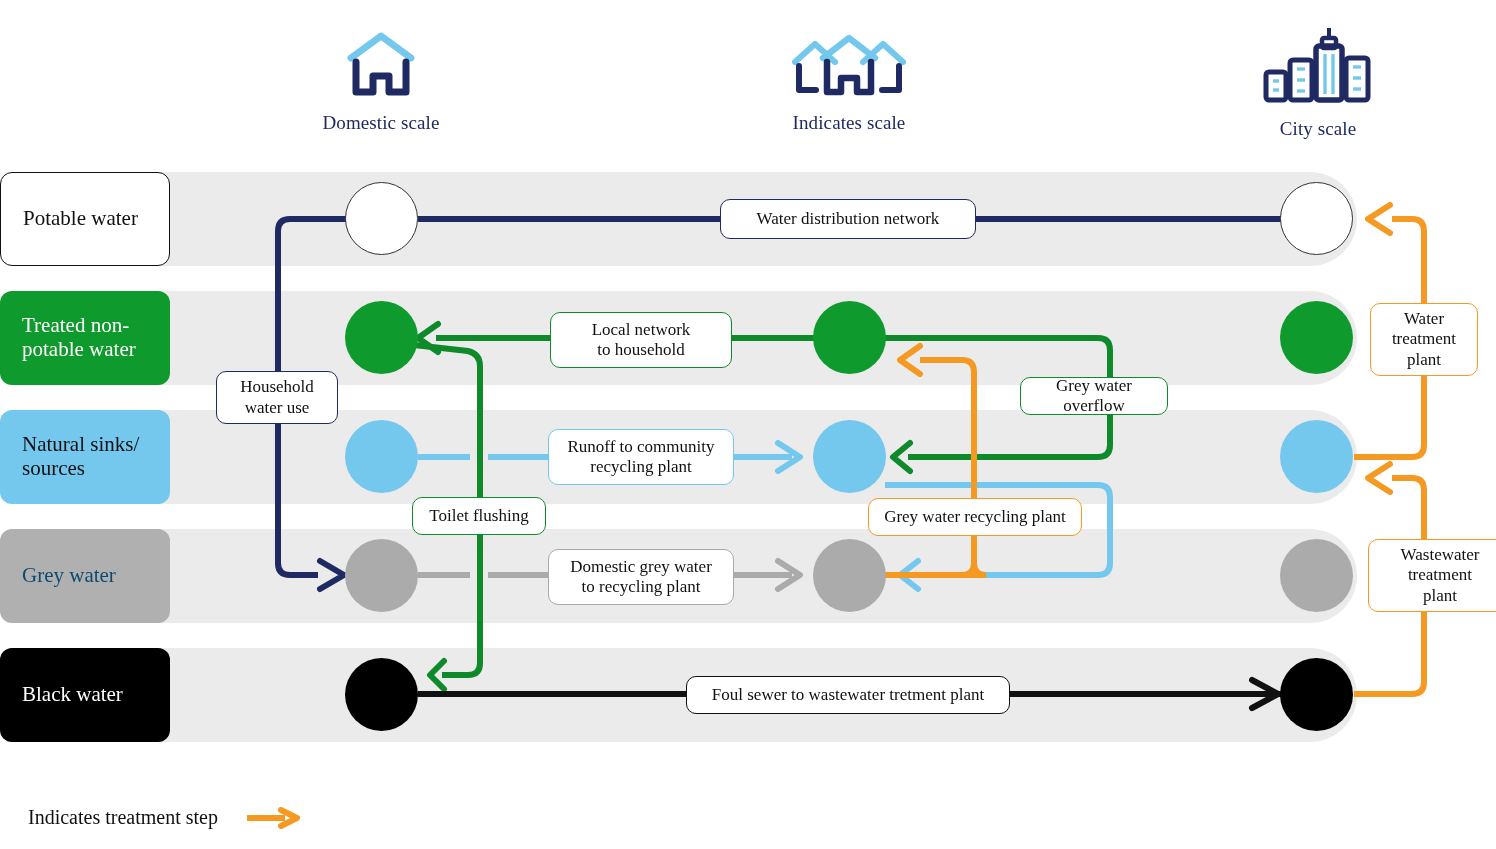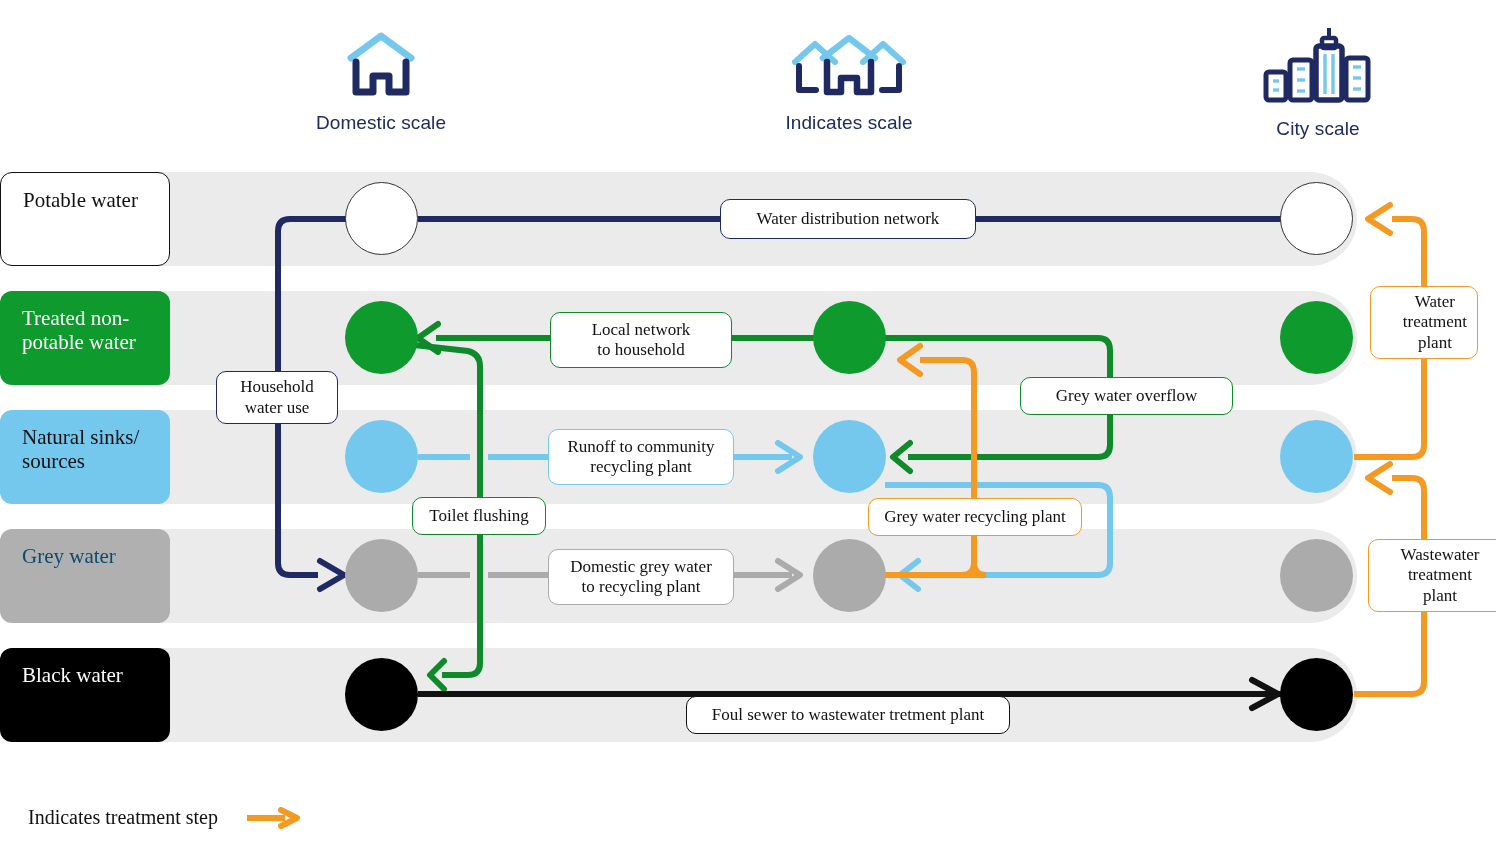--- a/index.html
+++ b/index.html
@@ -1,26 +1,26 @@
 <!DOCTYPE html>
 <html><head>
 <meta charset="utf-8">
 <style>
   html,body{margin:0;padding:0;background:#ffffff;}
   body{width:1496px;height:849px;font-family:"Liberation Serif",serif;}
   #stage{position:relative;width:1496px;height:849px;overflow:hidden;background:#fff;}
 
   
   .scale-head{position:absolute;text-align:center;}
-  .scale-label{font-family:Liberation Sans, sans-serif;font-size:19px;color:#1f2a63;letter-spacing:.1px;}
+  .scale-label{font-family:Liberation Serif, serif;font-size:19px;color:#1f2a63;letter-spacing:.1px;}
   .scale-icon{display:block;margin:0 auto 10px auto;}
 
   
   .band{position:absolute;background:#ebebeb;border-radius:48px;}
-  .cat{position:absolute;display:flex;align-items:flex-start;box-sizing:border-box;
+  .cat{position:absolute;display:flex;align-items:center;box-sizing:border-box;
        padding:16px 22px;border-radius:12px;font-size:21px;line-height:1.12;}
   .cat.potable{background:#ffffff;border:1.6px solid #111;color:#111;}
   .cat.treated{background:#0f9a2e;color:#ffffff;}
   .cat.natural{background:#74c8ee;color:#111;}
   .cat.grey{background:#b0b0b0;color:#0c4a6e;}
   .cat.black{background:#000000;color:#ffffff;}
 
   
   .node{position:absolute;border-radius:50%;}
   .node.hollow{background:#ffffff;border:1.3px solid #333;box-sizing:border-box;}
@@ -178,21 +178,21 @@
   <div class="node black" style="left:1280px;top:658px;width:73px;height:73px;"></div>
 
   <div class="chip navy" style="left:720px;top:199px;width:256px;height:40px;">
     <span class="multi">Water distribution network</span>
   </div>
 
   <div class="chip green" style="left:550px;top:312px;width:182px;height:56px;">
     <span class="multi">Local network<br>to household</span>
   </div>
 
-  <div class="chip green" style="left:1020px;top:377px;width:213px;height:38px;">
+  <div class="chip green" style="left:1020px;top:377px;width:148px;height:38px;">
     <span class="multi">Grey water overflow</span>
   </div>
 
   <div class="chip navy" style="left:216px;top:371px;width:122px;height:53px;">
     <span class="multi">Household<br>water use</span>
   </div>
 
   <div class="chip blue" style="left:548px;top:429px;width:186px;height:56px;">
     <span class="multi">Runoff to community<br>recycling plant</span>
   </div>
@@ -202,25 +202,25 @@
   </div>
 
   <div class="chip green" style="left:412px;top:497px;width:134px;height:38px;">
     <span class="multi">Toilet flushing</span>
   </div>
 
   <div class="chip grey" style="left:548px;top:549px;width:186px;height:56px;">
     <span class="multi">Domestic grey water<br>to recycling plant</span>
   </div>
 
-  <div class="chip black" style="left:686px;top:676px;width:324px;height:38px;margin-top:20px;">
+  <div class="chip black" style="left:686px;top:676px;width:324px;height:38px;">
     <span class="multi">Foul sewer to wastewater tretment plant</span>
   </div>
 
-  <div class="chip orange" style="left:1370px;top:286px;width:108px;height:73px;justify-content:flex-end;">
+  <div class="chip orange" style="left:1370px;top:303px;width:108px;height:73px;">
     <span class="multi">Water<br>treatment<br>plant</span>
   </div>
 
   <div class="chip orange" style="left:1368px;top:539px;width:144px;height:73px;">
     <span class="multi">Wastewater<br>treatment<br>plant</span>
   </div>
 
   <div id="legend">
     <span class="txt">Indicates treatment step</span>
     <svg width="56" height="22" viewBox="0 0 56 22">

